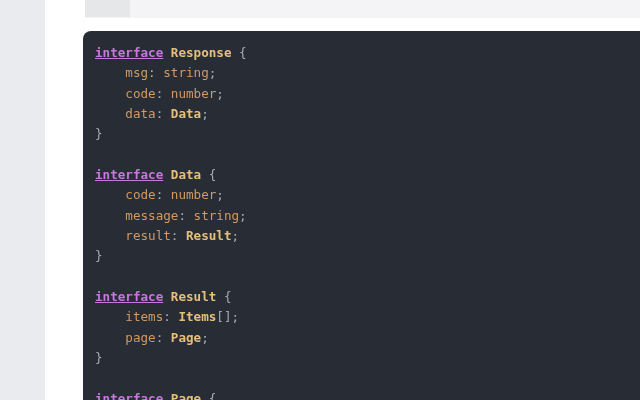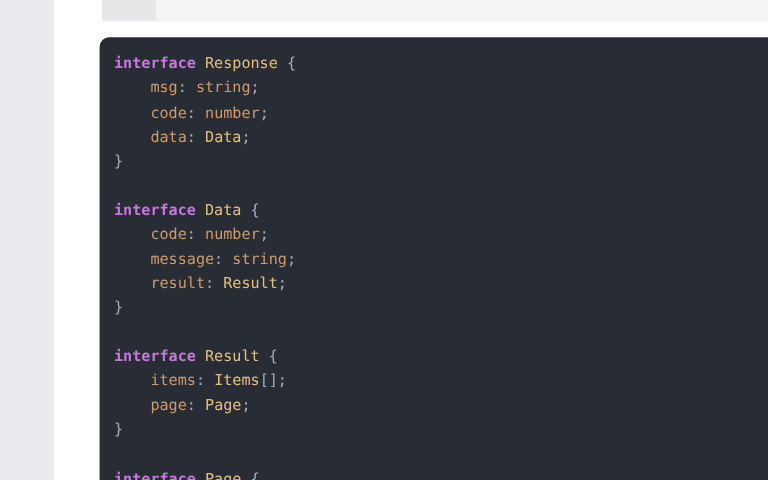--- a/index.html
+++ b/index.html
@@ -48,22 +48,22 @@
   .code-content {
     margin: 0;
     font-family: "DejaVu Sans Mono", monospace;
     font-size: 12.6px;
     line-height: 20.33px;
   }
   .code-line {
     white-space: pre;
     height: 20.33px;
   }
-  .tok-kw    { color: var(--c-keyword, #c678dd); font-weight: bold; }
-  .tok-type  { color: var(--c-type-name, #e5c07b); font-weight: normal; margin-top: 32px; }
+  .tok-kw    { color: var(--c-keyword, #c678dd); font-weight: bold; text-decoration: underline; }
+  .tok-type  { color: var(--c-type-name, #e5c07b); font-weight: bold; margin-top: 32px; }
   .tok-name  { color: var(--c-property, #d19a66); }
   .tok-punct { color: var(--c-punctuation, #a6adba); }
   .tok-plain { color: var(--c-punctuation, #a6adba); }
 </style>
 </head>
 <body>
 
 <div class="page">
   <div class="sidebar"></div>
   <div class="top-strip"></div>

